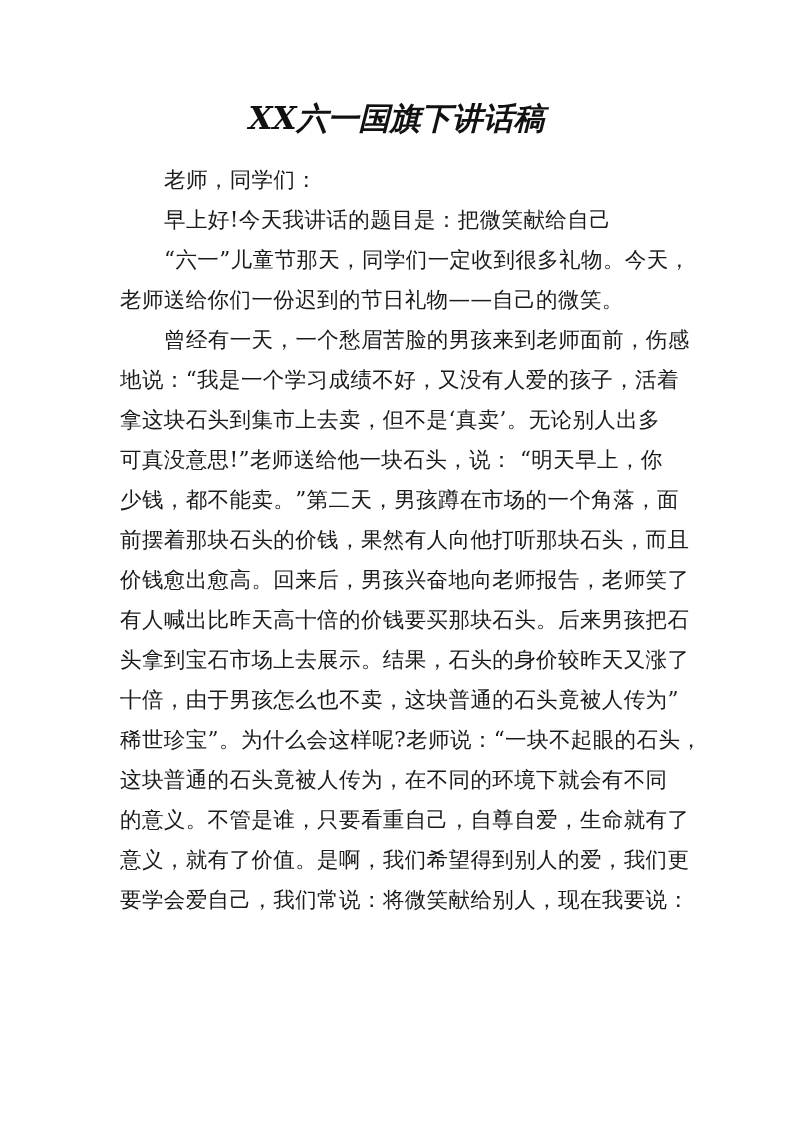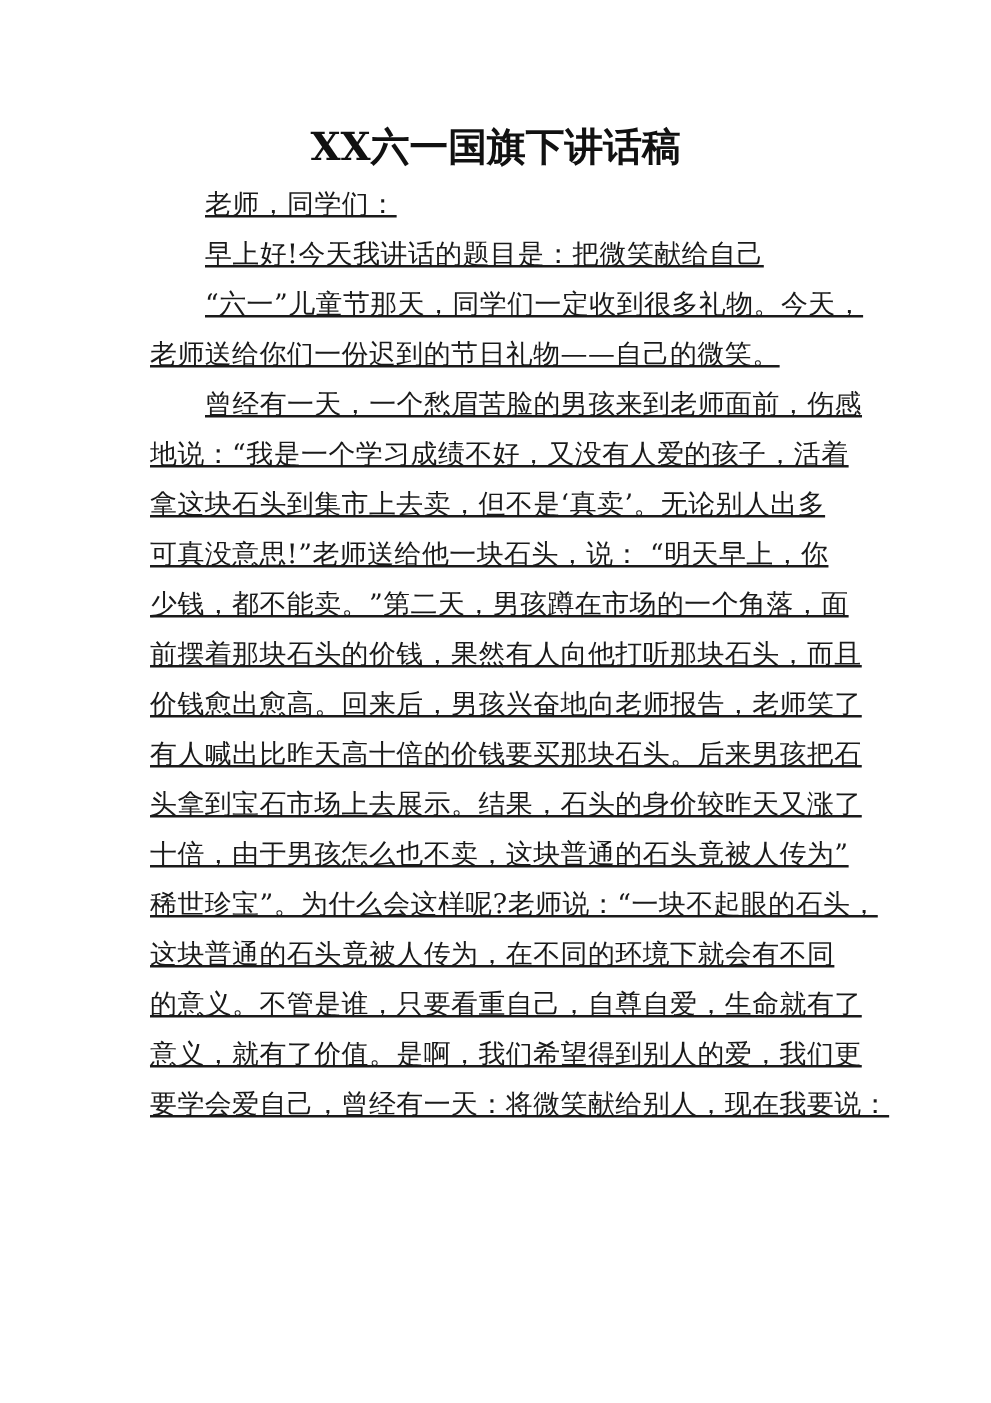--- a/index.html
+++ b/index.html
@@ -26,27 +26,27 @@
     position: absolute;
     left: 0;
     width: 793px;
     top: 96px;
     text-align: center;
     font-size: 31px;
     font-weight: bold;
     line-height: 44px;
     color: #111;
     letter-spacing: 0px;
+    font-style: italic;
   }
   .body-text {
     position: absolute;
     left: 120px;
-    top: 144px;
+    top: 160px;
     width: 566px;
-    text-decoration: underline;
   }
   .line {
     height: 40px;
     line-height: 40px;
     font-size: 21.5px;
     white-space: nowrap;
     letter-spacing: 0.4px;
   }
   .indent {
     padding-left: 44px;
@@ -70,15 +70,15 @@
     <div class="line">少钱，都不能卖。”第二天，男孩蹲在市场的一个角落，面</div>
     <div class="line">前摆着那块石头的价钱，果然有人向他打听那块石头，而且</div>
     <div class="line">价钱愈出愈高。回来后，男孩兴奋地向老师报告，老师笑了</div>
     <div class="line">有人喊出比昨天高十倍的价钱要买那块石头。后来男孩把石</div>
     <div class="line">头拿到宝石市场上去展示。结果，石头的身价较昨天又涨了</div>
     <div class="line">十倍，由于男孩怎么也不卖，这块普通的石头竟被人传为”</div>
     <div class="line">稀世珍宝”。为什么会这样呢?老师说：“一块不起眼的石头，</div>
     <div class="line">这块普通的石头竟被人传为，在不同的环境下就会有不同</div>
     <div class="line">的意义。不管是谁，只要看重自己，自尊自爱，生命就有了</div>
     <div class="line">意义，就有了价值。是啊，我们希望得到别人的爱，我们更</div>
-    <div class="line">要学会爱自己，曾经有一天：将微笑献给别人，现在我要说：</div>
+    <div class="line">要学会爱自己，我们常说：将微笑献给别人，现在我要说：</div>
   </div>
 </div>
 
 </body></html>

